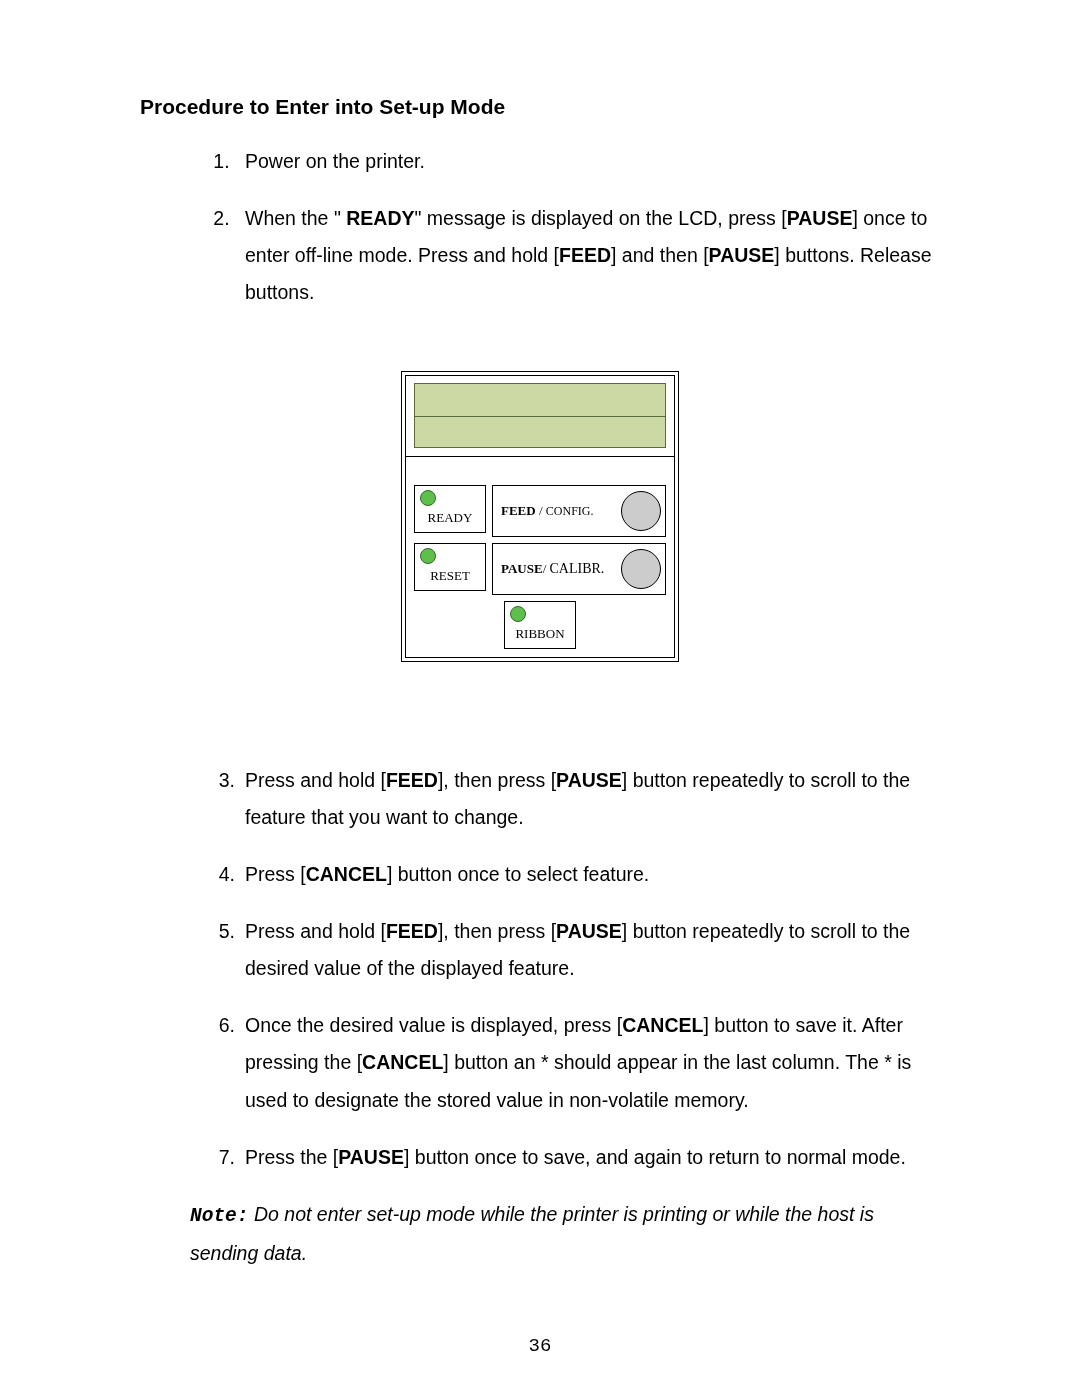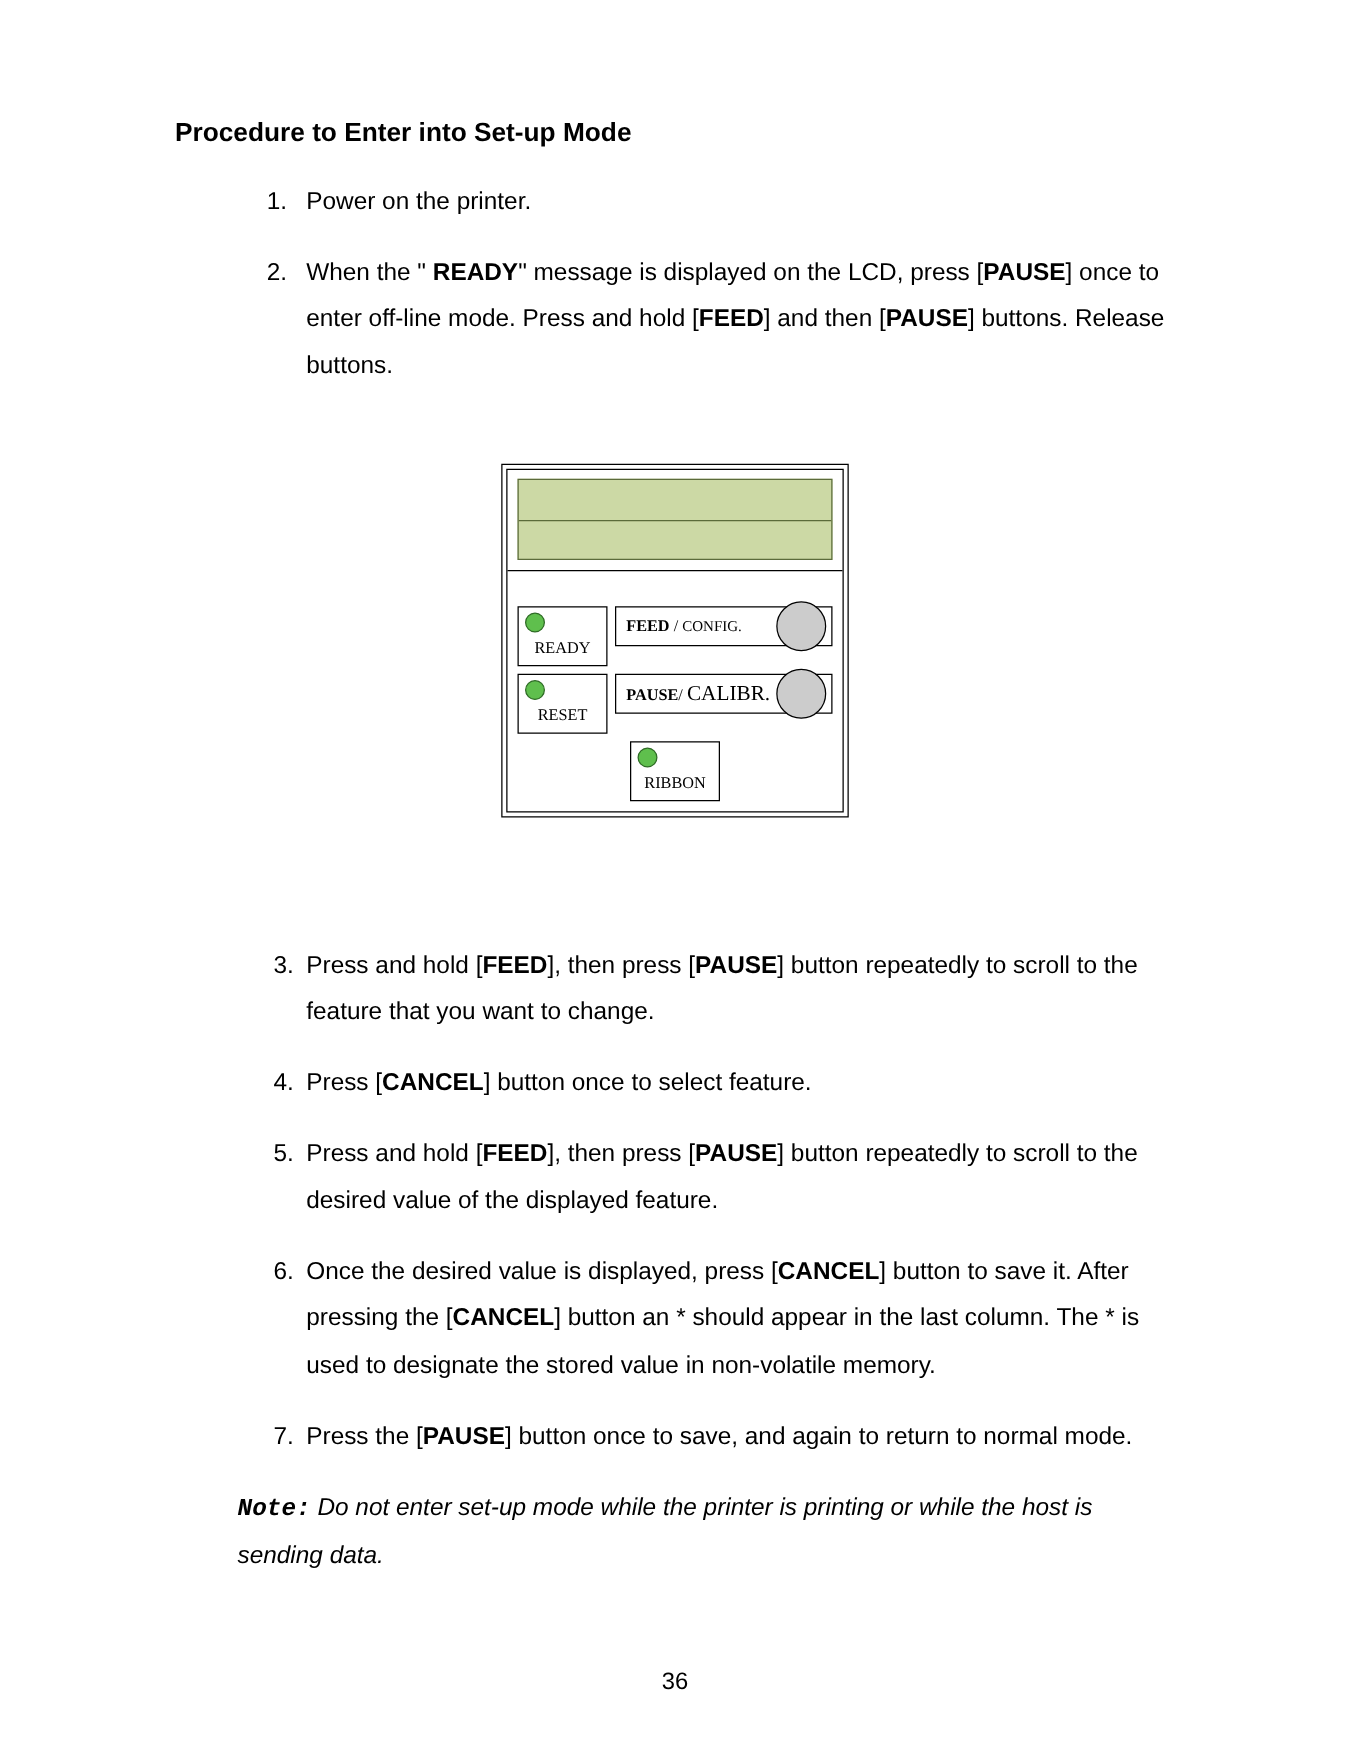--- a/index.html
+++ b/index.html
@@ -106,21 +106,21 @@
     top: 4px;
     left: 5px;
     width: 14px;
     height: 14px;
     border-radius: 50%;
     background: #5fbf4d;
     border: 1px solid #2e6b25;
   }
   .btn-box {
     flex: 1;
-    height: 32px;
+    height: 52px;
     border: 1.5px solid #000;
     display: flex;
     align-items: center;
     font-family: "Times New Roman", serif;
     font-size: 13px;
     padding-left: 8px;
     box-sizing: border-box;
     position: relative;
   }
   .btn-circle {
@@ -156,21 +156,21 @@
     font-weight: bold;
     font-family: Liberation Mono, monospace;
   }
   .page-number {
     position: absolute;
     bottom: 40px;
     left: 0;
     right: 0;
     text-align: center;
     font-size: 19px;
-    font-family: Liberation Sans, sans-serif;
+    font-family: Liberation Mono, monospace;
   }
   b { font-weight: bold; }
 </style>
 </head>
 <body>
 
 <div class="page">
   <div class="title">Procedure to Enter into Set-up Mode</div>
 
   <ol class="steps">
@@ -198,21 +198,21 @@
               <span class="btn-circle"></span>
             </div>
           </div>
           <div class="btn-row">
             <div class="led-box">
               <span class="led-dot"></span>
               <span>RESET</span>
             </div>
             <div class="btn-box">
               <span>
-                <b>PAUSE</b><span>/ </span><span style="font-size:17px">CALIBR.</span>
+                <b>PAUSE</b><span>/ </span><span style="font-size:14px">CALIBR.</span>
               </span>
               <span class="btn-circle"></span>
             </div>
           </div>
           <div class="btn-row">
             <div class="led-box">
               <span class="led-dot"></span>
               <span>RIBBON</span>
             </div>
           </div>

